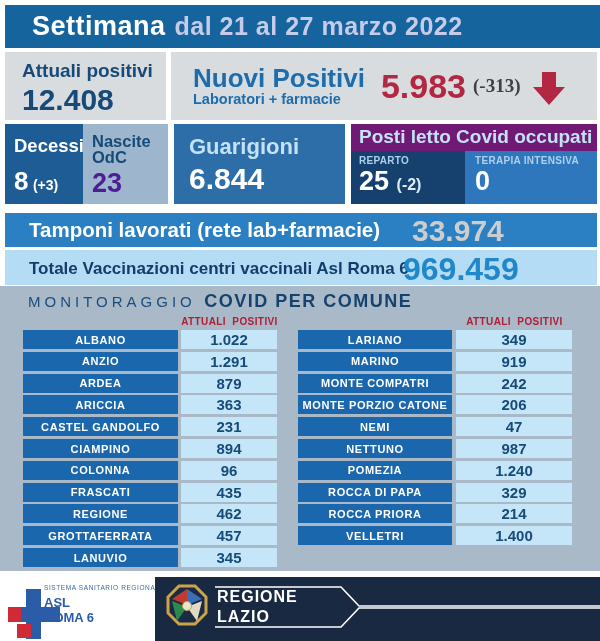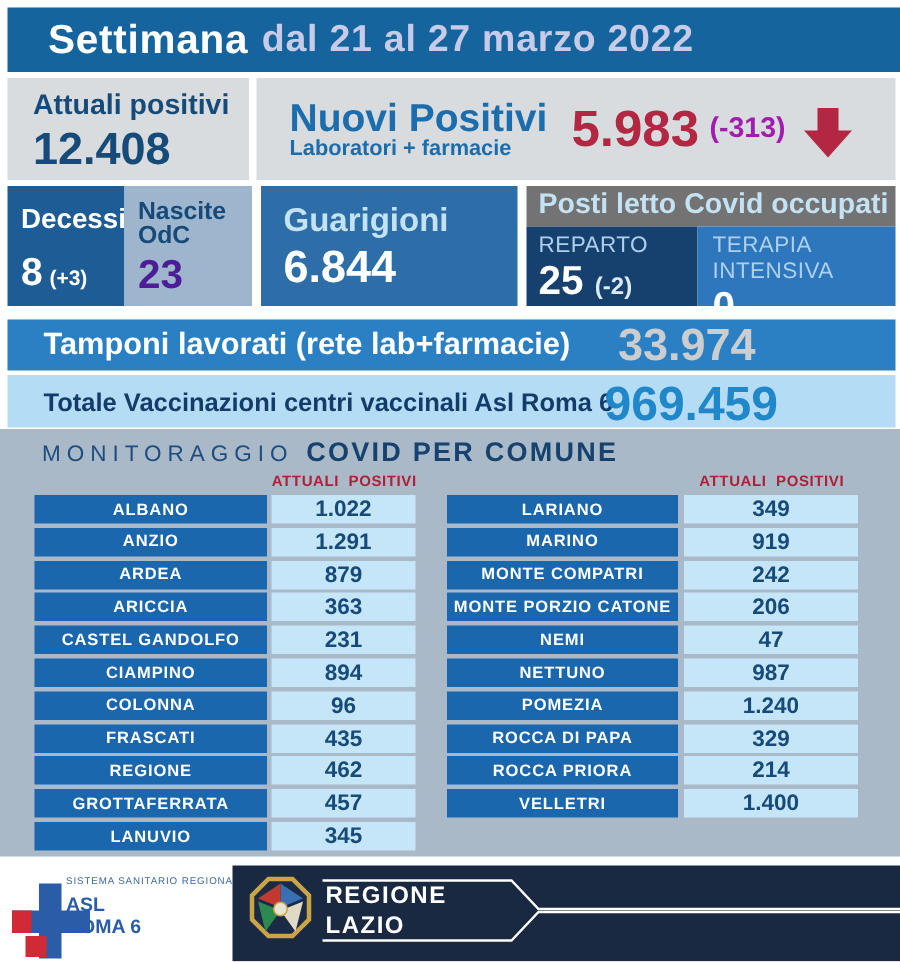--- a/index.html
+++ b/index.html
@@ -20,45 +20,45 @@
   .box-attuali{left:5px;top:52px;width:161px;height:68px;background:#d9dcdf;
        box-sizing:border-box;padding:8px 0 0 17px;}
   .box-attuali .lbl{font-size:19px;font-weight:bold;color:#164a78;}
   .box-attuali .val{font-size:30px;font-weight:bold;color:#164a78;margin-top:1px;}
   .box-nuovi{left:171px;top:52px;width:426px;height:68px;background:#d9dcdf;
        display:flex;align-items:center;box-sizing:border-box;padding-left:22px;}
   .np-titles{line-height:1.02;}
   .np-title{font-size:26px;font-weight:bold;color:#1b6dad;}
   .np-sub{font-size:14.5px;font-weight:bold;color:#1b6dad;}
   .np-val{font-size:34px;font-weight:bold;color:#b22742;margin-left:16px;}
-  .np-delta{font-size:19px;font-weight:bold;color:#a21caf;margin-left:7px;}
+  .np-delta{font-size:19px;font-weight:bold;color:#404040;margin-left:7px;font-family:Liberation Serif, serif;}
   .np-arrow{margin-left:10px;margin-top:6px;}
 
   
   .box-decessi{left:5px;top:124px;width:78px;height:80px;background:#1e5c95;
        box-sizing:border-box;padding:11px 0 0 9px;color:#fff;}
   .box-decessi .lbl{font-size:18.5px;font-weight:bold;}
   .box-decessi .vrow{margin-top:9px;}
   .box-decessi .v{font-size:26px;font-weight:bold;}
   .box-decessi .d{font-size:14px;font-weight:bold;}
   .box-nascite{left:83px;top:124px;width:85px;height:80px;background:#9eb6cd;
        box-sizing:border-box;padding:10px 0 0 9px;}
   .box-nascite .lbl{font-size:16.5px;font-weight:bold;color:#164a78;line-height:.95;}
   .box-nascite .val{font-size:27px;font-weight:bold;color:#4c1d95;margin-top:3px;}
   .box-guarigioni{left:174px;top:124px;width:171px;height:80px;background:#2d6ea9;
        box-sizing:border-box;padding:10px 0 0 15px;}
   .box-guarigioni .lbl{font-size:22px;font-weight:bold;color:#c3e3f5;}
   .box-guarigioni .val{font-size:30px;font-weight:bold;color:#ffffff;margin-top:2px;}
   .box-posti{left:351px;top:124px;width:246px;height:80px;}
-  .pl-title{height:27px;background:#737373;color:#c3e3f5;font-size:19px;font-weight:bold;
+  .pl-title{height:27px;background:#701a75;color:#c3e3f5;font-size:19px;font-weight:bold;
        line-height:26px;padding-left:8px;box-sizing:border-box;}
   .pl-cells{display:flex;height:53px;}
   .pl-reparto{width:114px;background:#16406e;box-sizing:border-box;padding:4px 0 0 8px;}
   .pl-terapia{width:132px;background:#2e77bd;box-sizing:border-box;padding:4px 0 0 10px;}
-  .pl-lbl{font-size:15px;font-weight:normal;color:#aed0ee;letter-spacing:.3px;}
+  .pl-lbl{font-size:10px;font-weight:bold;color:#aed0ee;letter-spacing:.3px;}
   .pl-val{font-size:27px;font-weight:bold;color:#ffffff;line-height:1;margin-top:2px;}
   .pl-d{font-size:16px;font-weight:bold;color:#dcebf8;}
 
   
   .bar-tamponi{left:5px;top:213px;width:592px;height:34px;background:#2b80c3;}
   .bar-tamponi .lbl{position:absolute;left:24px;top:5px;font-size:20.5px;font-weight:bold;color:#ffffff;}
   .bar-tamponi .val{position:absolute;left:407px;top:1px;font-size:30px;font-weight:bold;color:#cbcdcf;}
   .bar-vaccini{left:5px;top:250px;width:592px;height:35px;background:#b4dcf4;}
   .bar-vaccini .lbl{position:absolute;left:24px;top:9px;font-size:17px;font-weight:bold;color:#133c6b;}
   .bar-vaccini .val{position:absolute;left:398px;top:1px;font-size:32px;font-weight:bold;color:#1f87ca;}

